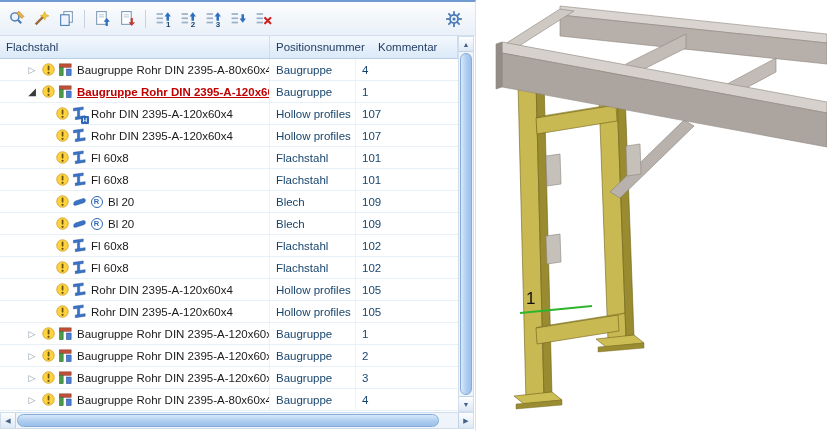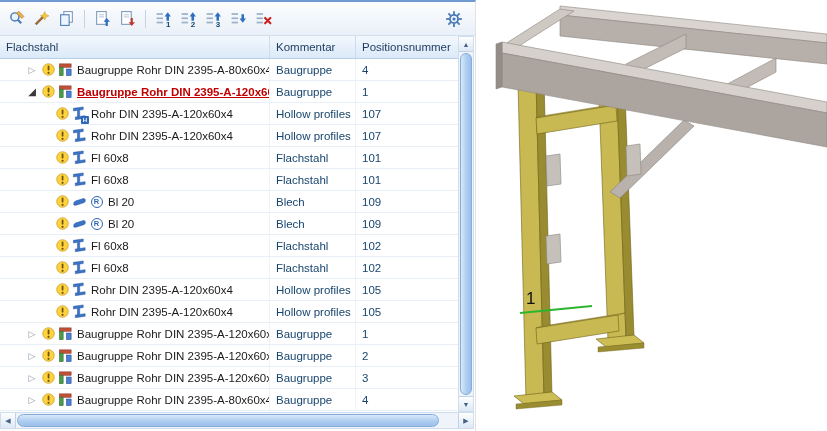--- a/index.html
+++ b/index.html
@@ -183,22 +183,22 @@
             <line x1="3" y1="13" x2="5.2" y2="10.8"></line>
           </g>
           <circle cx="8" cy="8" r="3.6" fill="#eaf2fc" stroke="#4a7ab5" stroke-width="1.6"></circle>
           <circle cx="8" cy="8" r="1.4" fill="#4a7ab5"></circle>
         </svg>
       </span>
   </div>
 
   <div class="thead">
     <div class="th c1">Flachstahl</div>
+    <div class="th c3">Positionsnummer</div>
     <div class="th c2">Kommentar</div>
-    <div class="th c3">Positionsnummer</div>
   </div>
 
   <div class="tbody">
       <div class="trow">
         <div class="cell c-label">
           <span class="spacer" style="width: 24px;"></span>
           <span class="expander collapsed">▷</span>
           <span class="ric">
             <svg width="13" height="13" viewBox="0 0 14 14">
               <circle cx="7" cy="7" r="6.2" fill="#ffd23e" stroke="#c89a1e" stroke-width="0.8"></circle>

